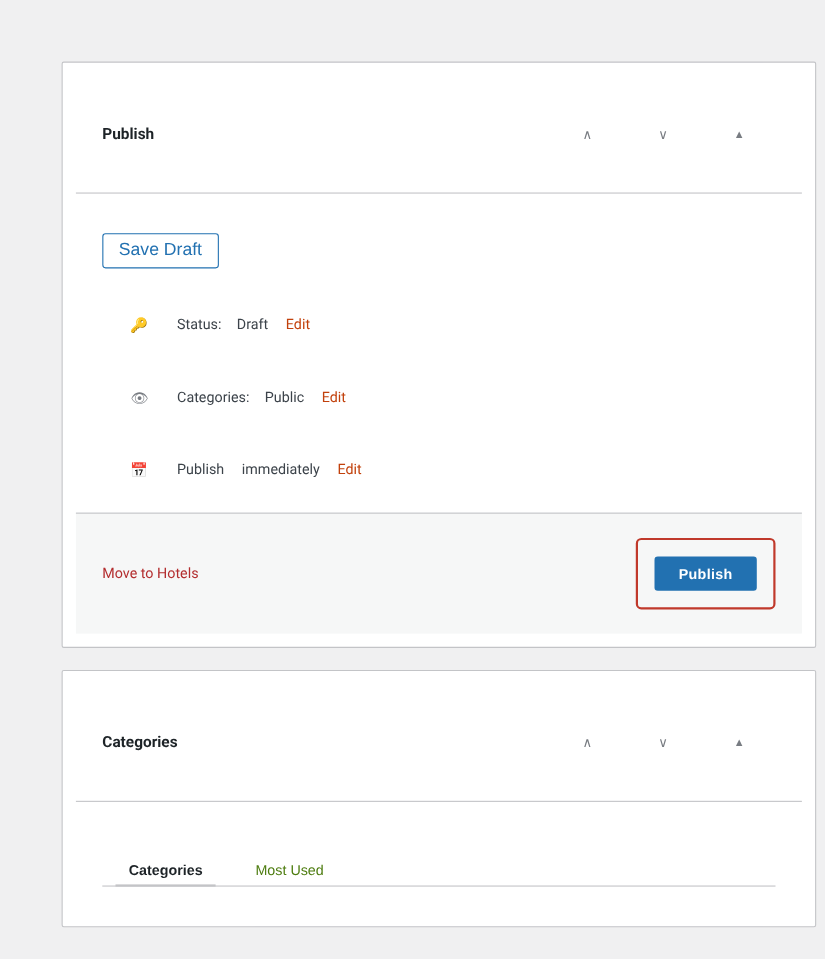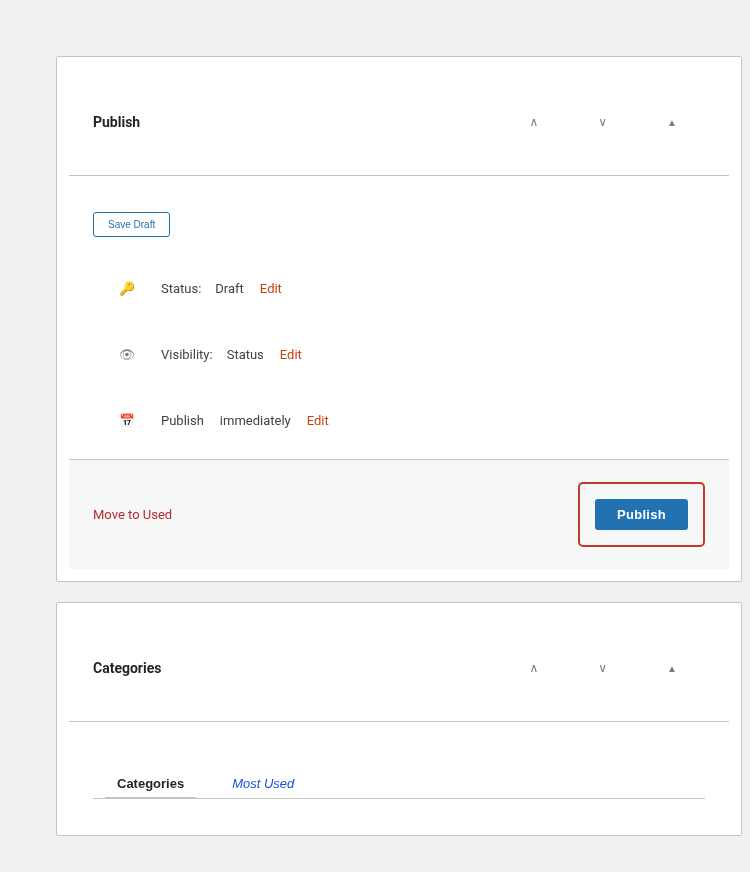--- a/index.html
+++ b/index.html
@@ -55,21 +55,21 @@
       padding: 12px;
     }
 
     
     .save-draft-btn {
       background: #fff;
       border: 1px solid #2271b1;
       color: #2271b1;
       border-radius: 3px;
       padding: 6px 14px;
-      font-size: 10px;
+      font-size: 16px;
       cursor: pointer;
       margin-bottom: 12px;
     }
 
     .publish-meta {
       list-style: none;
       margin-bottom: 0;
     }
 
     .publish-meta-item {
@@ -155,23 +155,22 @@
       margin-bottom: -1px;
     }
 
     .cat-tab.active {
       color: #1d2327;
       font-weight: 600;
       border-bottom: 2px solid #c3c4c7;
     }
 
     .cat-tab.link-style {
-      color: #1d4ed8;
+      color: #4d7c0f;
       text-decoration: none;
-      font-style: italic;
     }
 
     .categories-list-wrapper {
       border: 1px solid #c3c4c7;
       border-radius: 2px;
       padding: 10px;
     }
 
     .category-item {
       display: flex;
@@ -238,34 +237,34 @@
 
     <ul class="publish-meta">
       <li class="publish-meta-item">
         <span class="meta-icon key-icon"></span>
         <span class="meta-label">Status:</span>
         <span class="meta-bold" style="margin-left:2px;">Draft</span>
         <a class="meta-link" href="#">Edit</a>
       </li>
       <li class="publish-meta-item">
         <span class="meta-icon eye-icon"></span>
-        <span class="meta-label">Visibility:</span>
-        <span class="meta-bold" style="margin-left:2px;">Status</span>
+        <span class="meta-label">Categories:</span>
+        <span class="meta-bold" style="margin-left:2px;">Public</span>
         <a class="meta-link" href="#">Edit</a>
       </li>
       <li class="publish-meta-item">
         <span class="meta-icon cal-icon"></span>
         <span class="meta-label">Publish</span>
         <span class="meta-bold" style="margin-left:4px;">immediately</span>
         <a class="meta-link" href="#">Edit</a>
       </li>
     </ul>
 
     <div class="publish-footer">
-      <a class="move-to-trash" href="#">Move to Used</a>
+      <a class="move-to-trash" href="#">Move to Hotels</a>
       <div class="publish-btn-wrapper">
         <button class="publish-btn">Publish</button>
       </div>
     </div>
   </div>
 </div>
 
 <div class="panel">
   <div class="panel-header">
     <span class="panel-title">Categories</span>

